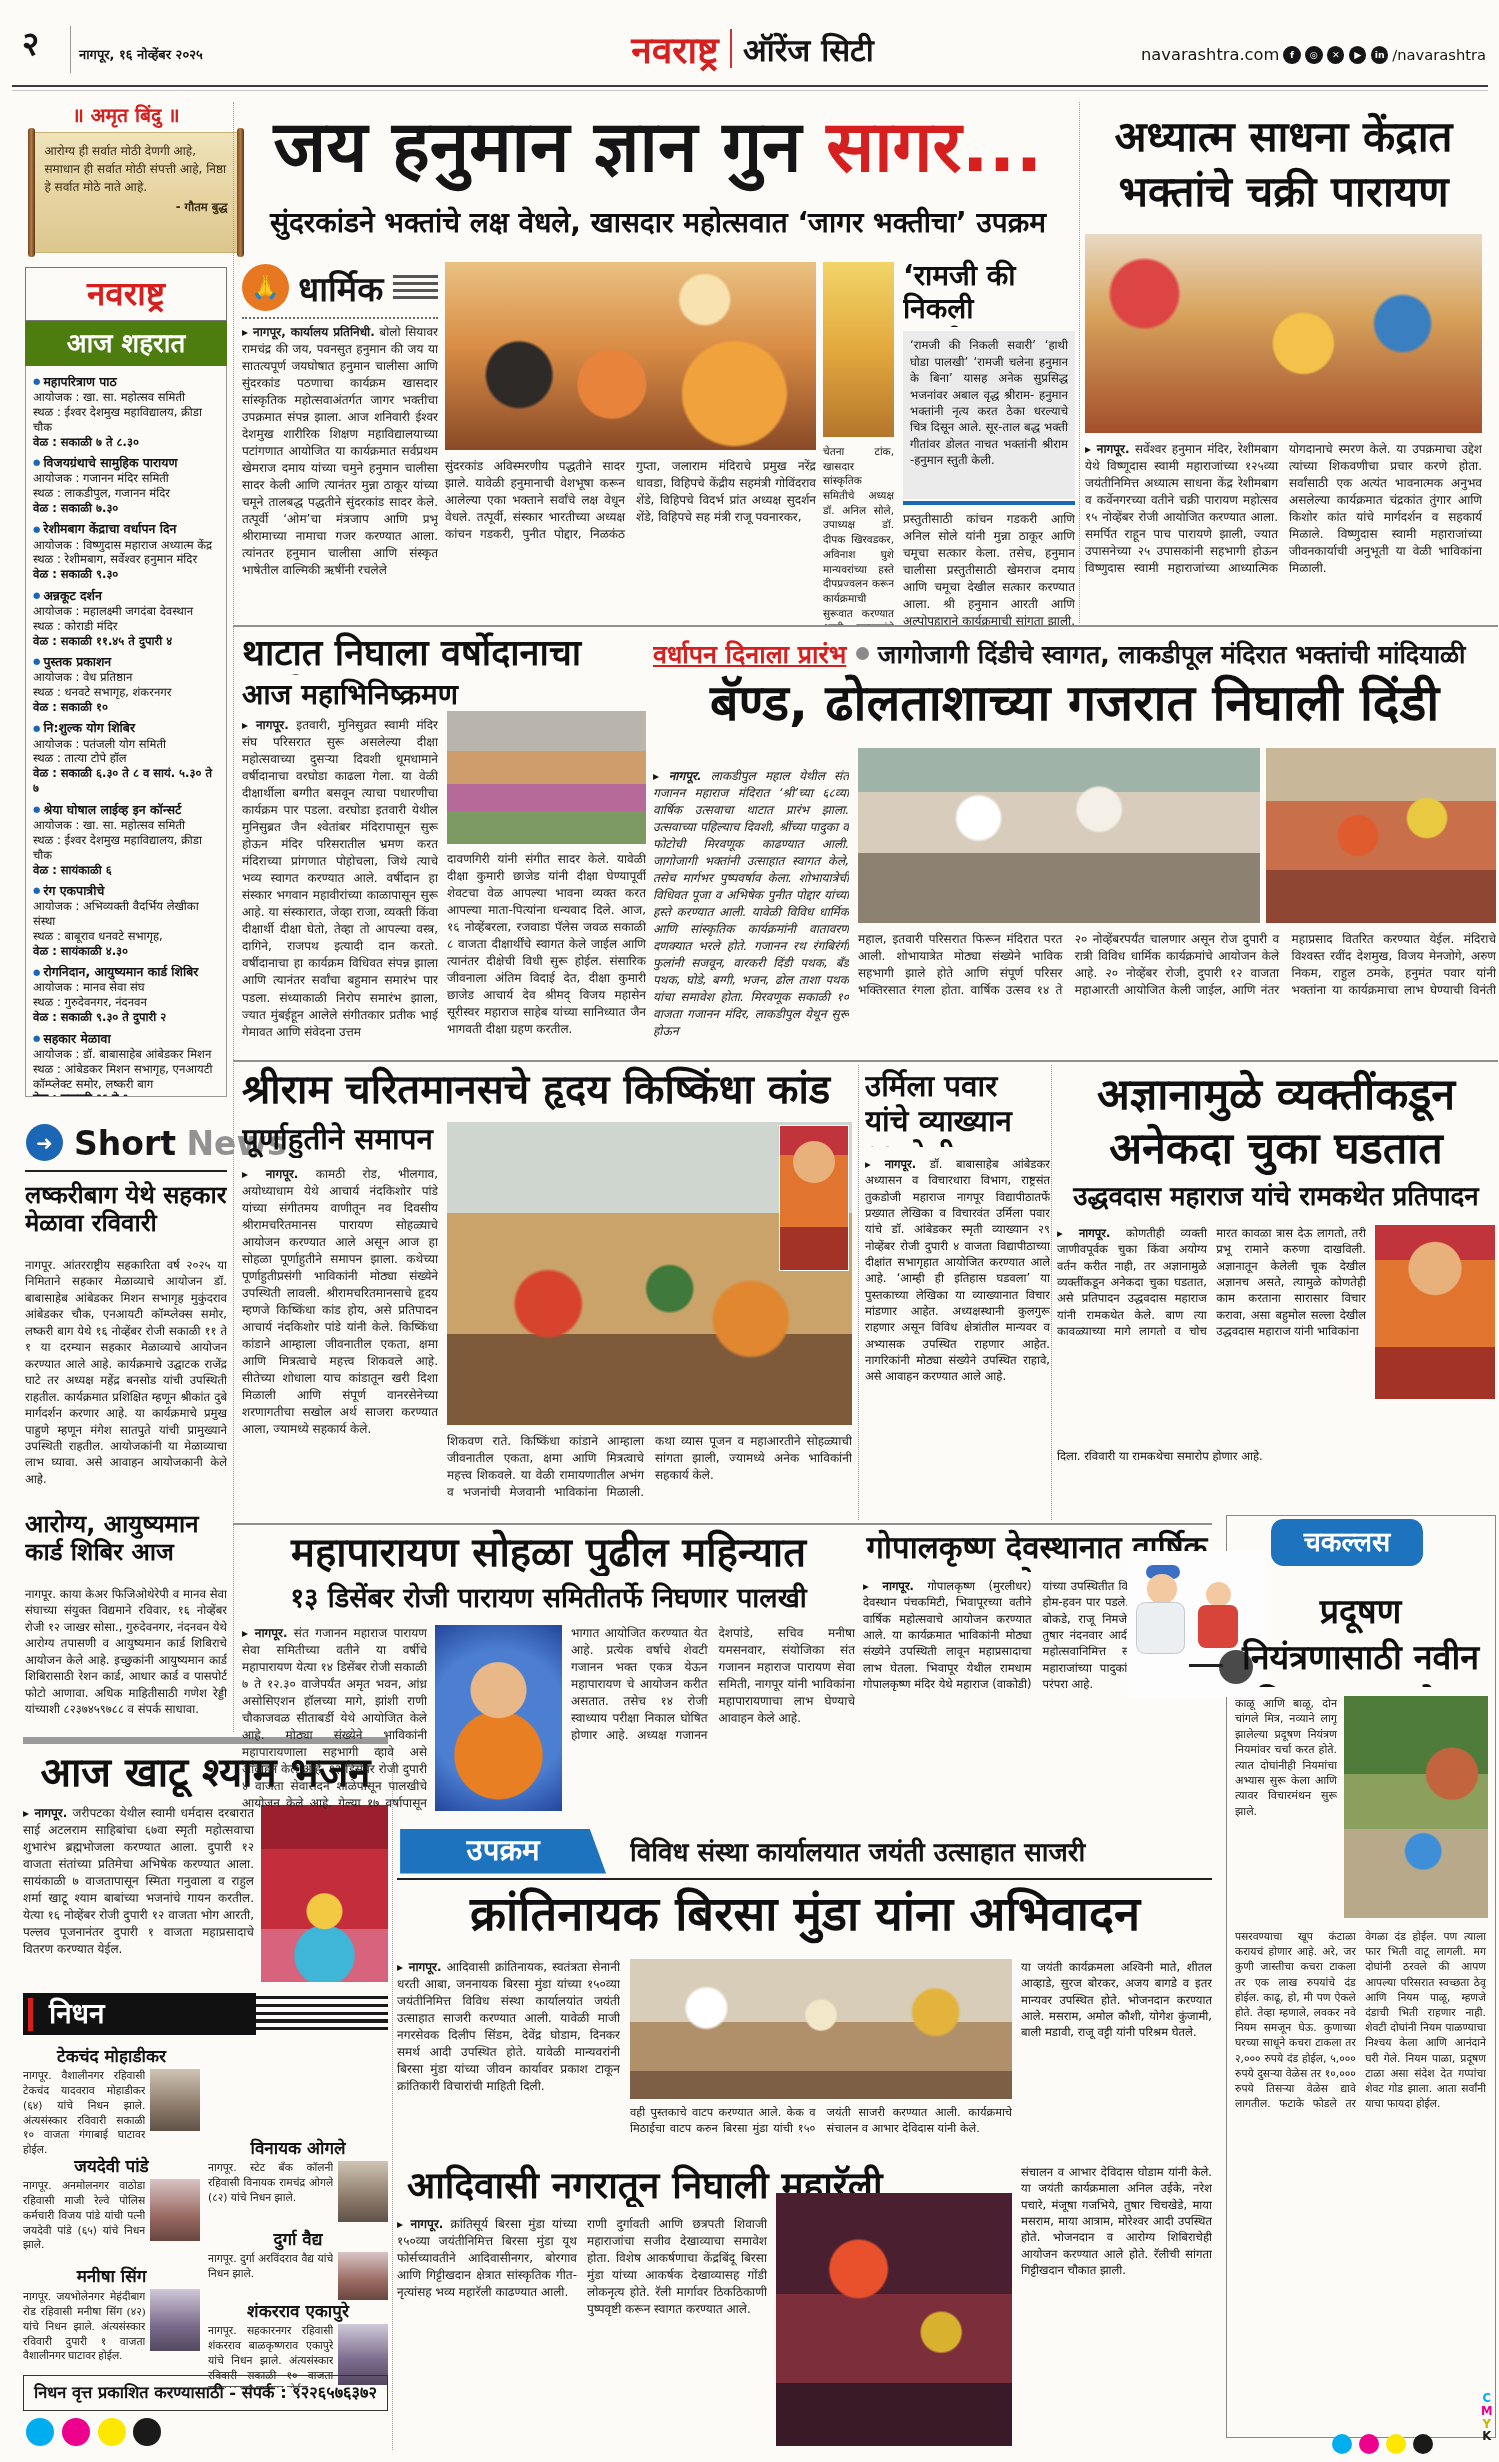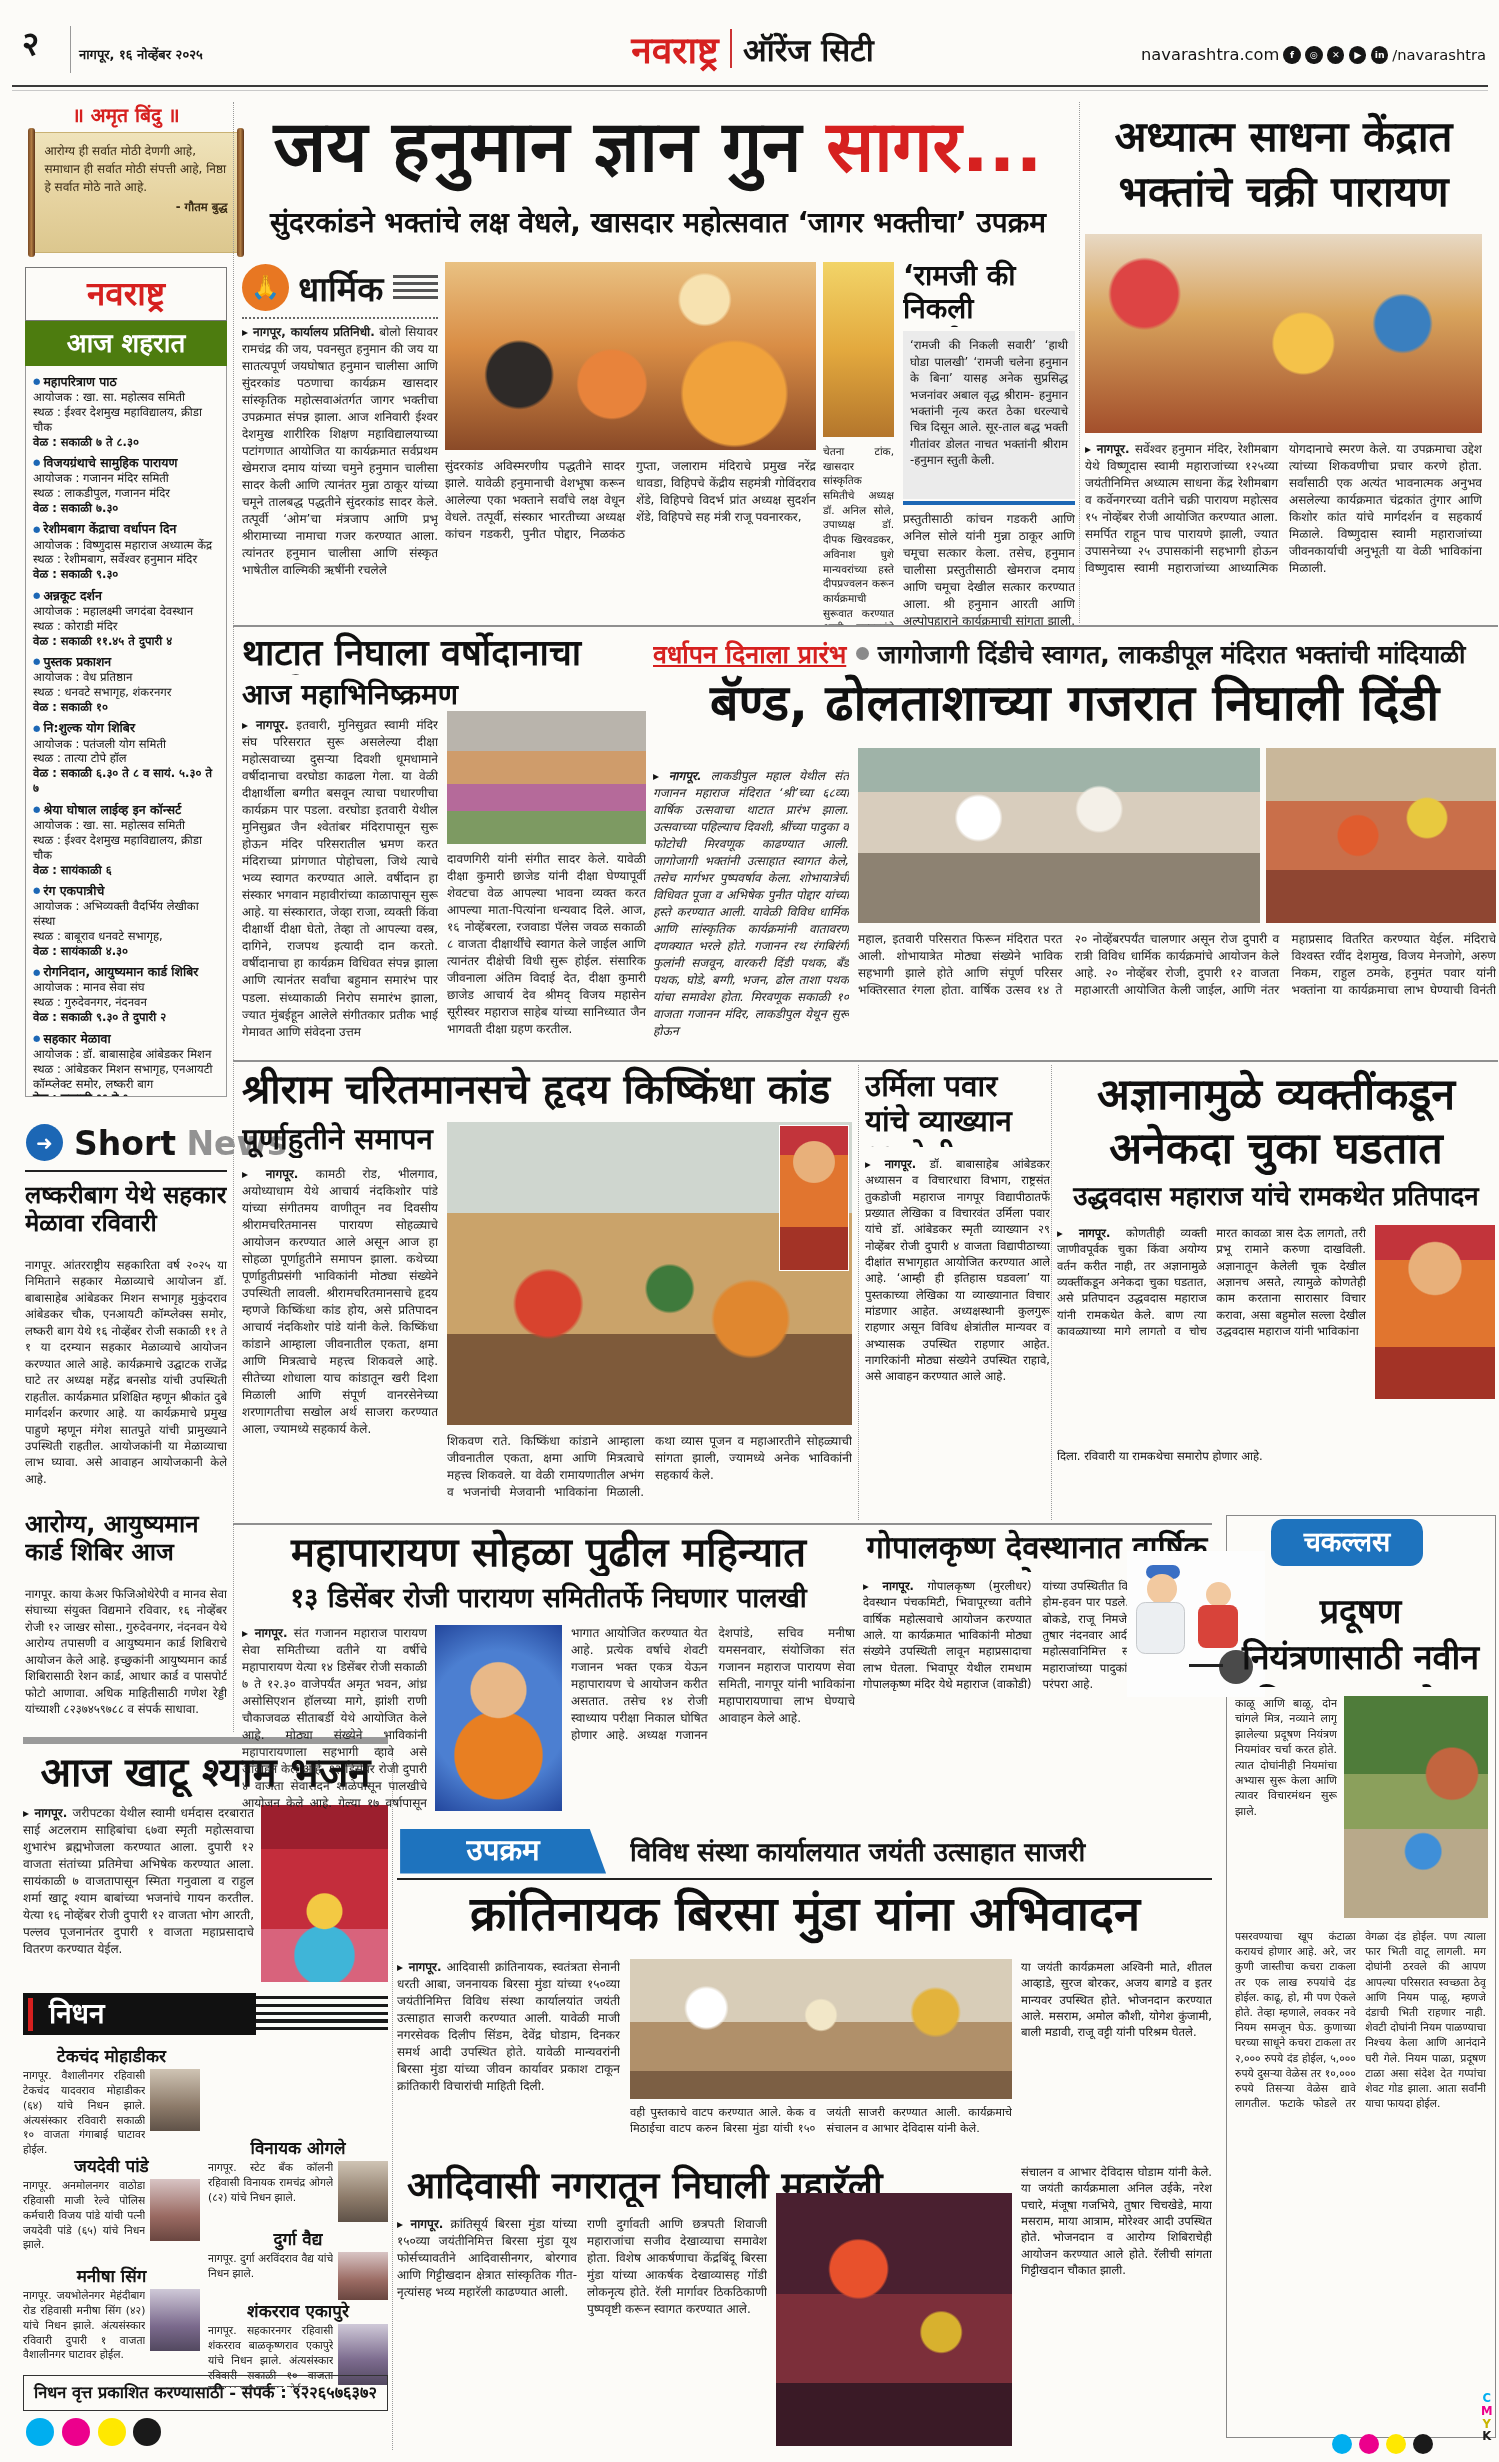--- a/index.html
+++ b/index.html
@@ -211,21 +211,21 @@
   </div>
   <div class="ab" style="left:23px;top:2154px;width:177px;">
     <div class="b ctr" style="font-size:17px;">जयदेवी पांडे</div>
     <div style="display:flex;gap:4.7px;margin-top:2.3px;">
         <div class="j ov" style="flex:1;font-size:10.7px;line-height:1.38;height:87px;">नागपूर. अनमोलनगर वाठोडा रहिवासी माजी रेल्वे पोलिस कर्मचारी विजय पांडे यांची पत्नी जयदेवी पांडे (६५) यांचे निधन झाले.</div>
         <div class="ph ph-port2" style="width:50px;height:62px;flex:none;"></div>
       </div>
   </div>
   <div class="ab" style="left:23px;top:2264px;width:177px;">
     <div class="b ctr" style="font-size:17px;">मनीषा सिंग</div>
-    <div style="display:flex;gap:4.7px;margin-top:2.3px;">
+    <div style="display:flex;gap:4.7px;margin-top:2.3px;font-family:Liberation Serif, serif;">
         <div class="j ov" style="flex:1;font-size:10.7px;line-height:1.38;height:87px;">नागपूर. जयभोलेनगर मेहंदीबाग रोड रहिवासी मनीषा सिंग (४२) यांचे निधन झाले. अंत्यसंस्कार रविवारी दुपारी १ वाजता वैशालीनगर घाटावर होईल.</div>
         <div class="ph ph-port3" style="width:50px;height:62px;flex:none;"></div>
       </div>
   </div>
   <div class="ab" style="left:208px;top:2136px;width:180px;">
     <div class="b ctr" style="font-size:17px;">विनायक ओगले</div>
     <div style="display:flex;gap:4.7px;margin-top:2.3px;">
         <div class="j ov" style="flex:1;font-size:10.7px;line-height:1.38;height:68px;">नागपूर. स्टेट बँक कॉलनी रहिवासी विनायक रामचंद्र ओगले (८२) यांचे निधन झाले.</div>
         <div class="ph ph-port1" style="width:50px;height:61px;flex:none;"></div>
       </div>

